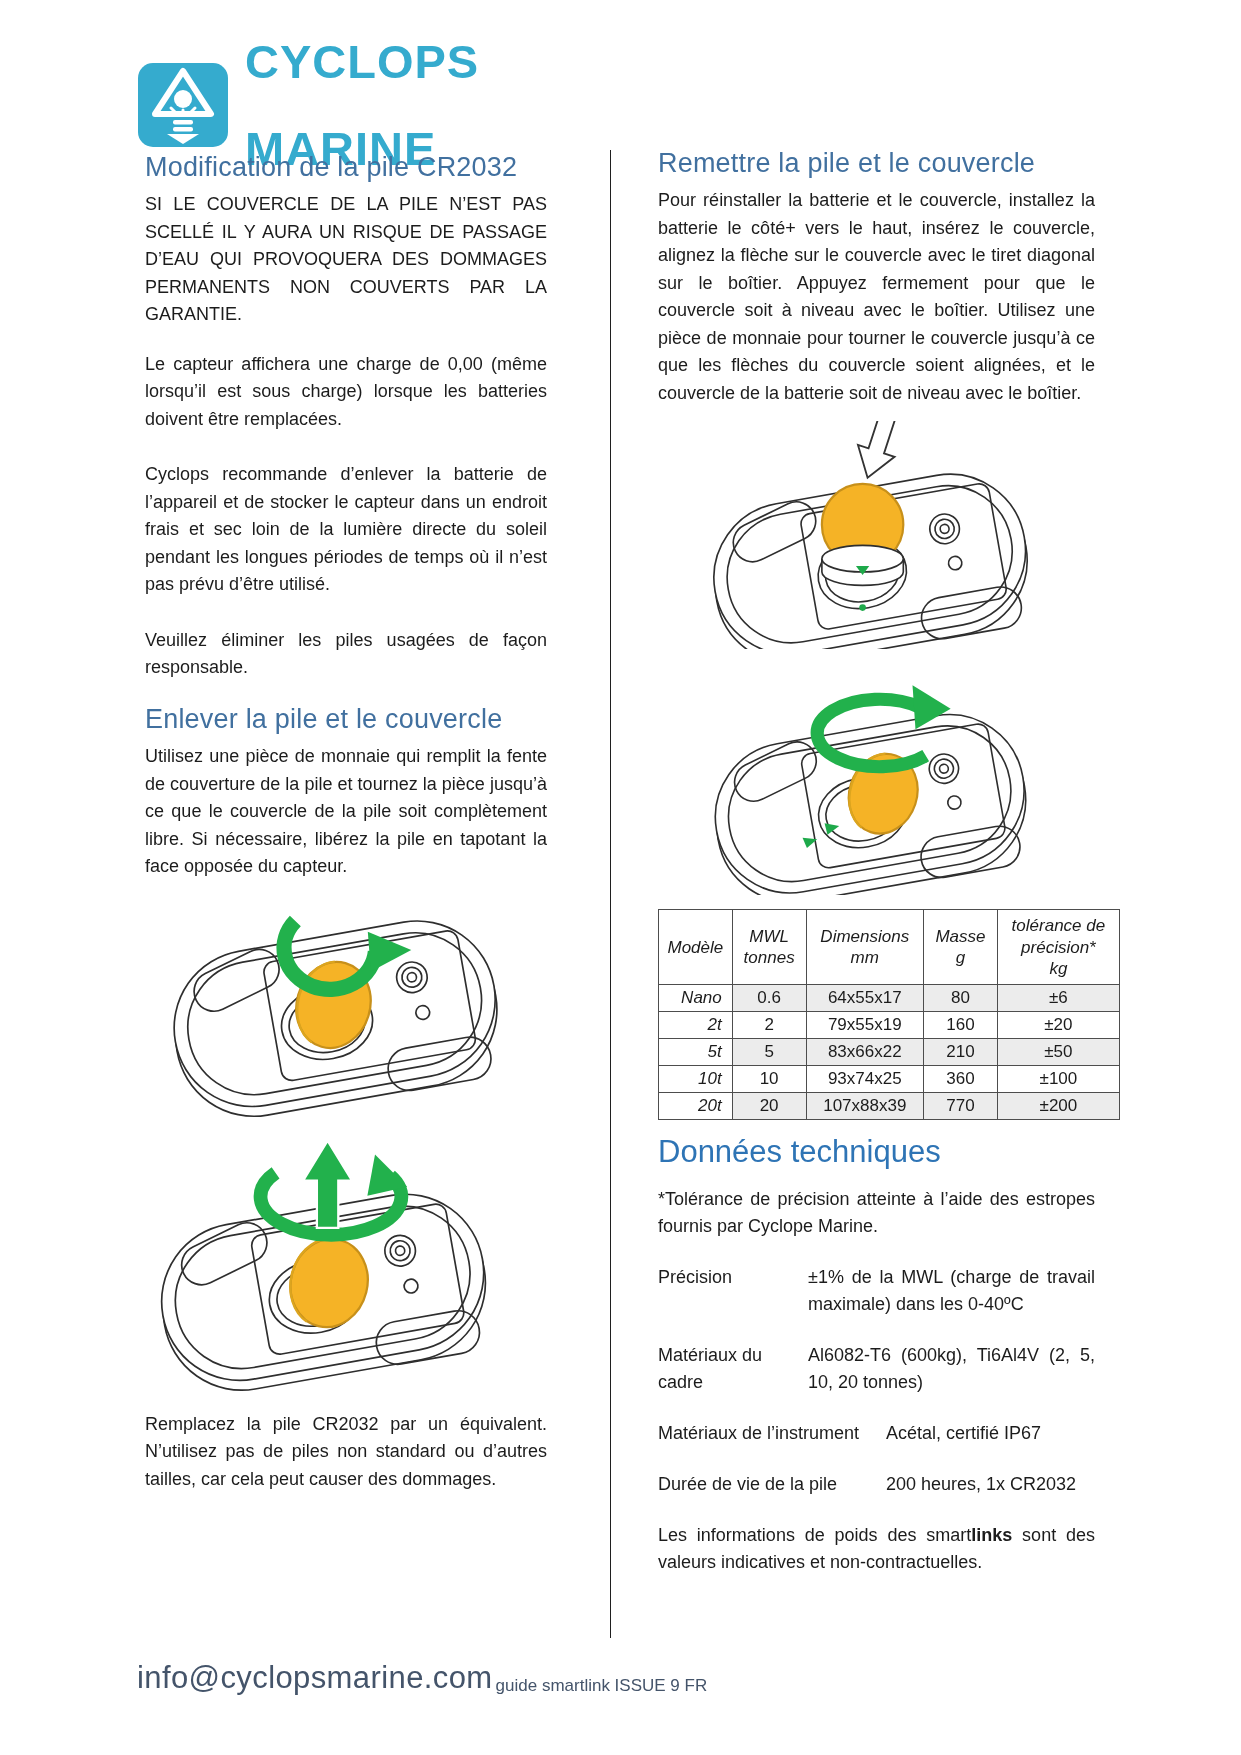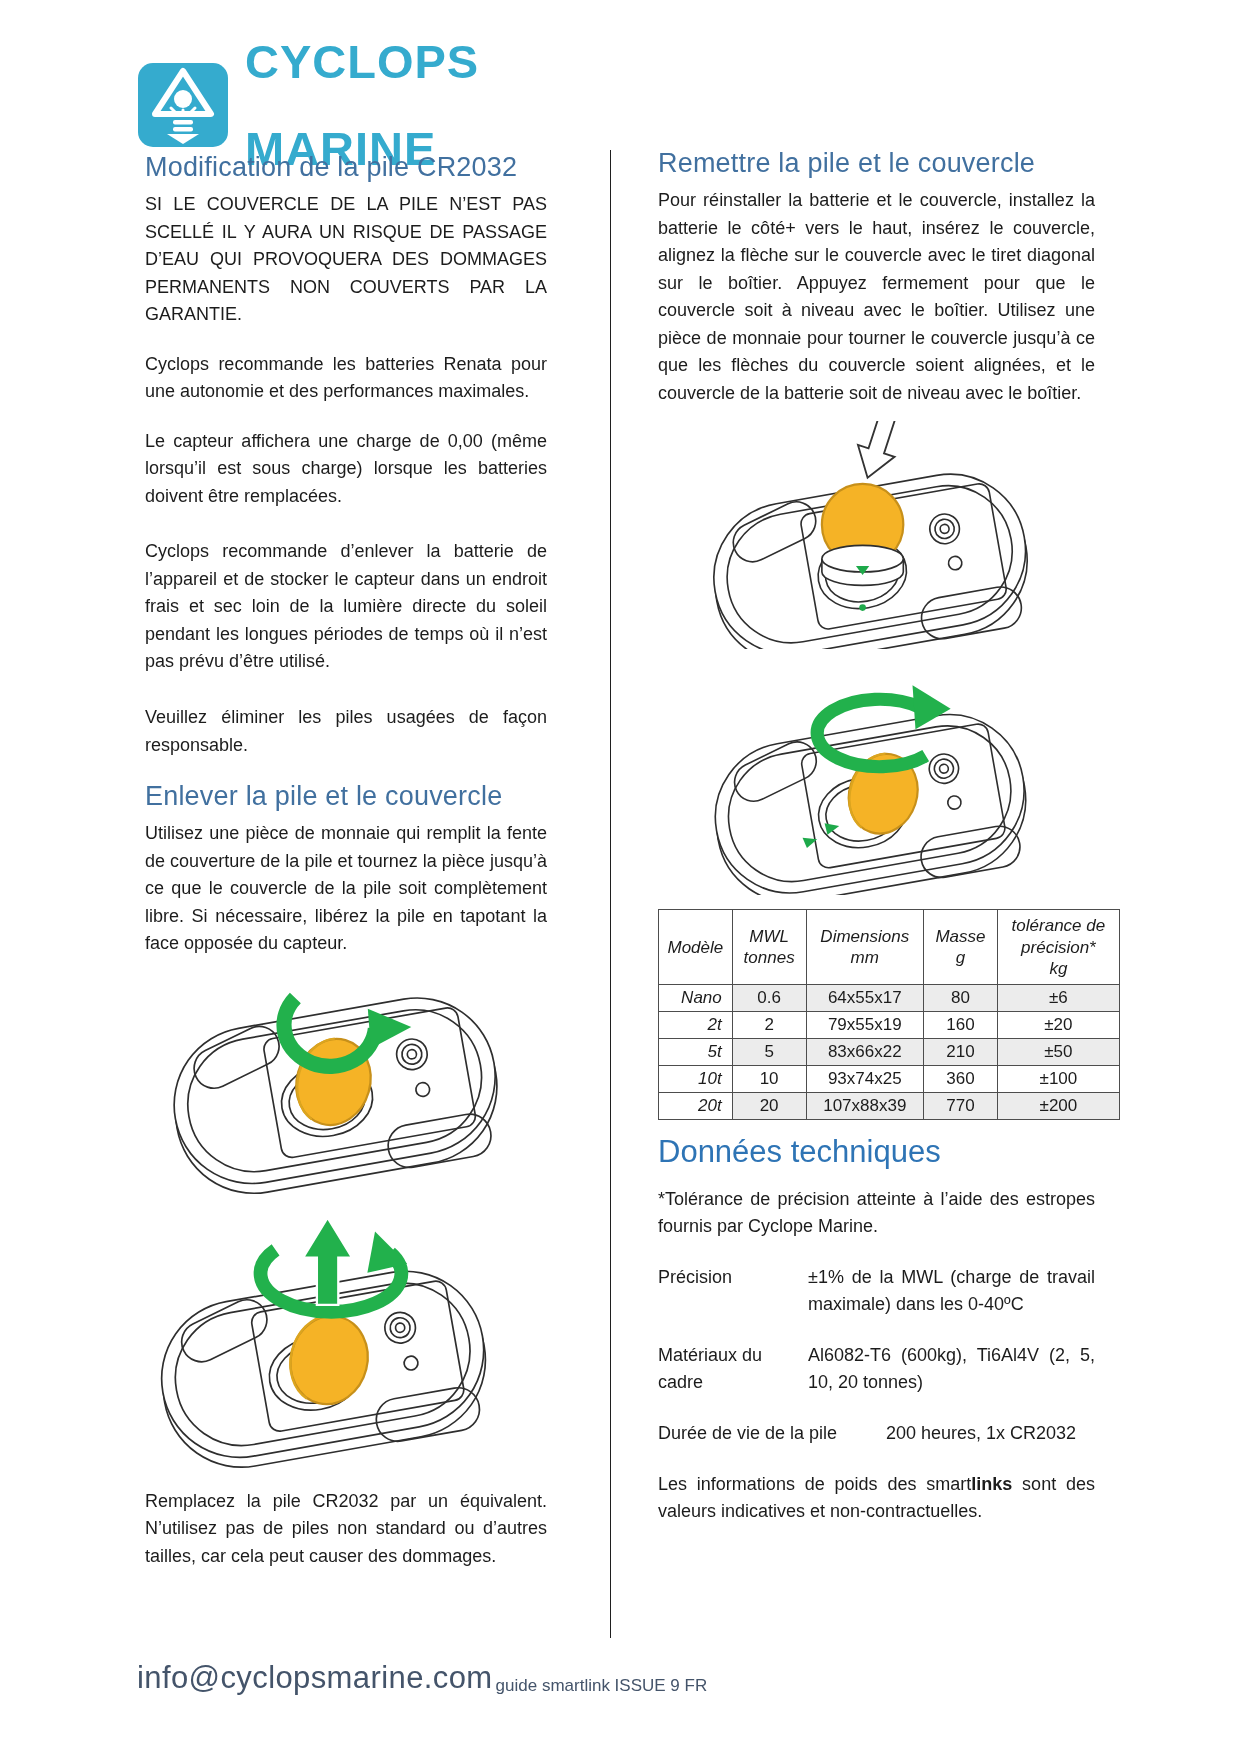--- a/index.html
+++ b/index.html
@@ -91,21 +91,20 @@
       <span>CYCLOPS</span>
       <span>MARINE</span>
     </div>
   </div>
 
   <div class="divider"></div>
 
   <div class="col-left">
     <h2 class="section">Modification de la pile CR2032</h2>
     <p class="body">SI LE COUVERCLE DE LA PILE N’EST PAS SCELLÉ IL Y AURA UN RISQUE DE PASSAGE D’EAU QUI PROVOQUERA DES DOMMAGES PERMANENTS NON COUVERTS PAR LA GARANTIE.</p>
-    <p class="body">Cyclops recommande les batteries Renata pour une autonomie et des performances maximales.</p>
     <p class="body gap-lg">Le capteur affichera une charge de 0,00 (même lorsqu’il est sous charge) lorsque les batteries doivent être remplacées.</p>
     <p class="body gap-lg">Cyclops recommande d’enlever la batterie de l’appareil et de stocker le capteur dans un endroit frais et sec loin de la lumière directe du soleil pendant les longues périodes de temps où il n’est pas prévu d’être utilisé.</p>
     <p class="body">Veuillez éliminer les piles usagées de façon responsable.</p>
 
     <h2 class="section">Enlever la pile et le couvercle</h2>
     <p class="body" style="margin-bottom:8px;">Utilisez une pièce de monnaie qui remplit la fente de couverture de la pile et tournez la pièce jusqu’à ce que le couvercle de la pile soit complètement libre.  Si nécessaire, libérez la pile en tapotant la face opposée du capteur.</p>
 
     <svg class="fig fig-l1" width="352" height="238" viewBox="0 0 460 312">
       <use href="#device-art" transform="translate(0,6)"></use>
       <g transform="translate(228,152) rotate(16)">
@@ -231,20 +230,24 @@
     <div>
         <div class="spec-row">
           <div class="spec-label">Précision</div>
           <div class="spec-value">±1% de la MWL (charge de travail maximale) dans les 0-40ºC</div>
         </div>
         <div class="spec-row">
           <div class="spec-label">Matériaux du cadre</div>
           <div class="spec-value">Al6082-T6 (600kg), Ti6Al4V (2, 5, 10, 20 tonnes)</div>
         </div>
         <div class="spec-row wide">
+          <div class="spec-label">Matériaux de l’instrument</div>
+          <div class="spec-value">Acétal, certifié IP67</div>
+        </div>
+        <div class="spec-row wide">
           <div class="spec-label">Durée de vie de la pile</div>
           <div class="spec-value">200 heures, 1x CR2032</div>
         </div>
       </div>
 
     <p class="closing-note"><span>Les informations de poids des smart</span><b>links</b><span> sont des valeurs indicatives et non-contractuelles.</span></p>
   </div>
 
   <div class="footer">
     <a class="email" href="#">info@cyclopsmarine.com</a>

